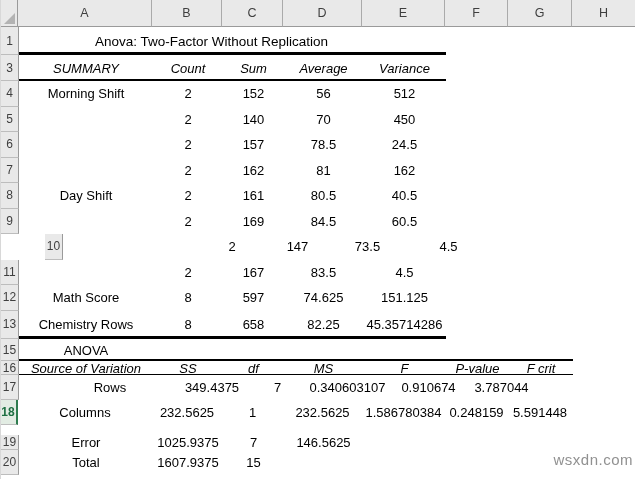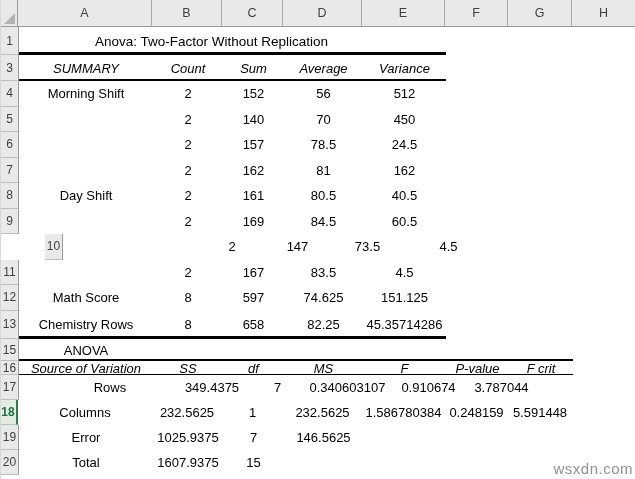--- a/index.html
+++ b/index.html
@@ -53,21 +53,21 @@
   }
   .row-italic .cell { font-style:italic; }
   .title-cell {
     grid-column:1 / 6; display:flex; align-items:center; justify-content:center;
     font-weight:normal; font-size:13.5px; color:#000; padding-right:42px; white-space:nowrap;
   }
   .partial-border { position:absolute; left:18px; bottom:0; background:#000; }
 
   
   #watermark {
-    position:absolute; right:2px; bottom:2px;
+    position:absolute; right:2px; bottom:11px;
     color:#919191; font-size:15px; letter-spacing:0.5px;
     background:#fff; padding-left:4px;
   }
 </style>
 </head>
 <body>
 
 <div id="window">
 
   <div id="col-header-strip">
@@ -288,21 +288,21 @@
           <div class="cell">Columns</div>
           <div class="cell">232.5625</div>
           <div class="cell">1</div>
           <div class="cell">232.5625</div>
           <div class="cell">1.586780384</div>
           <div class="cell">0.248159</div>
           <div class="cell">5.591448</div>
           <div class="cell"></div>
         </div>
       </div>
-      <div class="sheet-row" style="height: 25px;">
+      <div class="sheet-row" style="height: 25px; align-items: flex-end;">
         <div class="row-num">19</div>
         <div class="row-cells">
           <div class="cell">Error</div>
           <div class="cell">1025.9375</div>
           <div class="cell">7</div>
           <div class="cell">146.5625</div>
           <div class="cell"></div>
           <div class="cell"></div>
           <div class="cell"></div>
           <div class="cell"></div>

